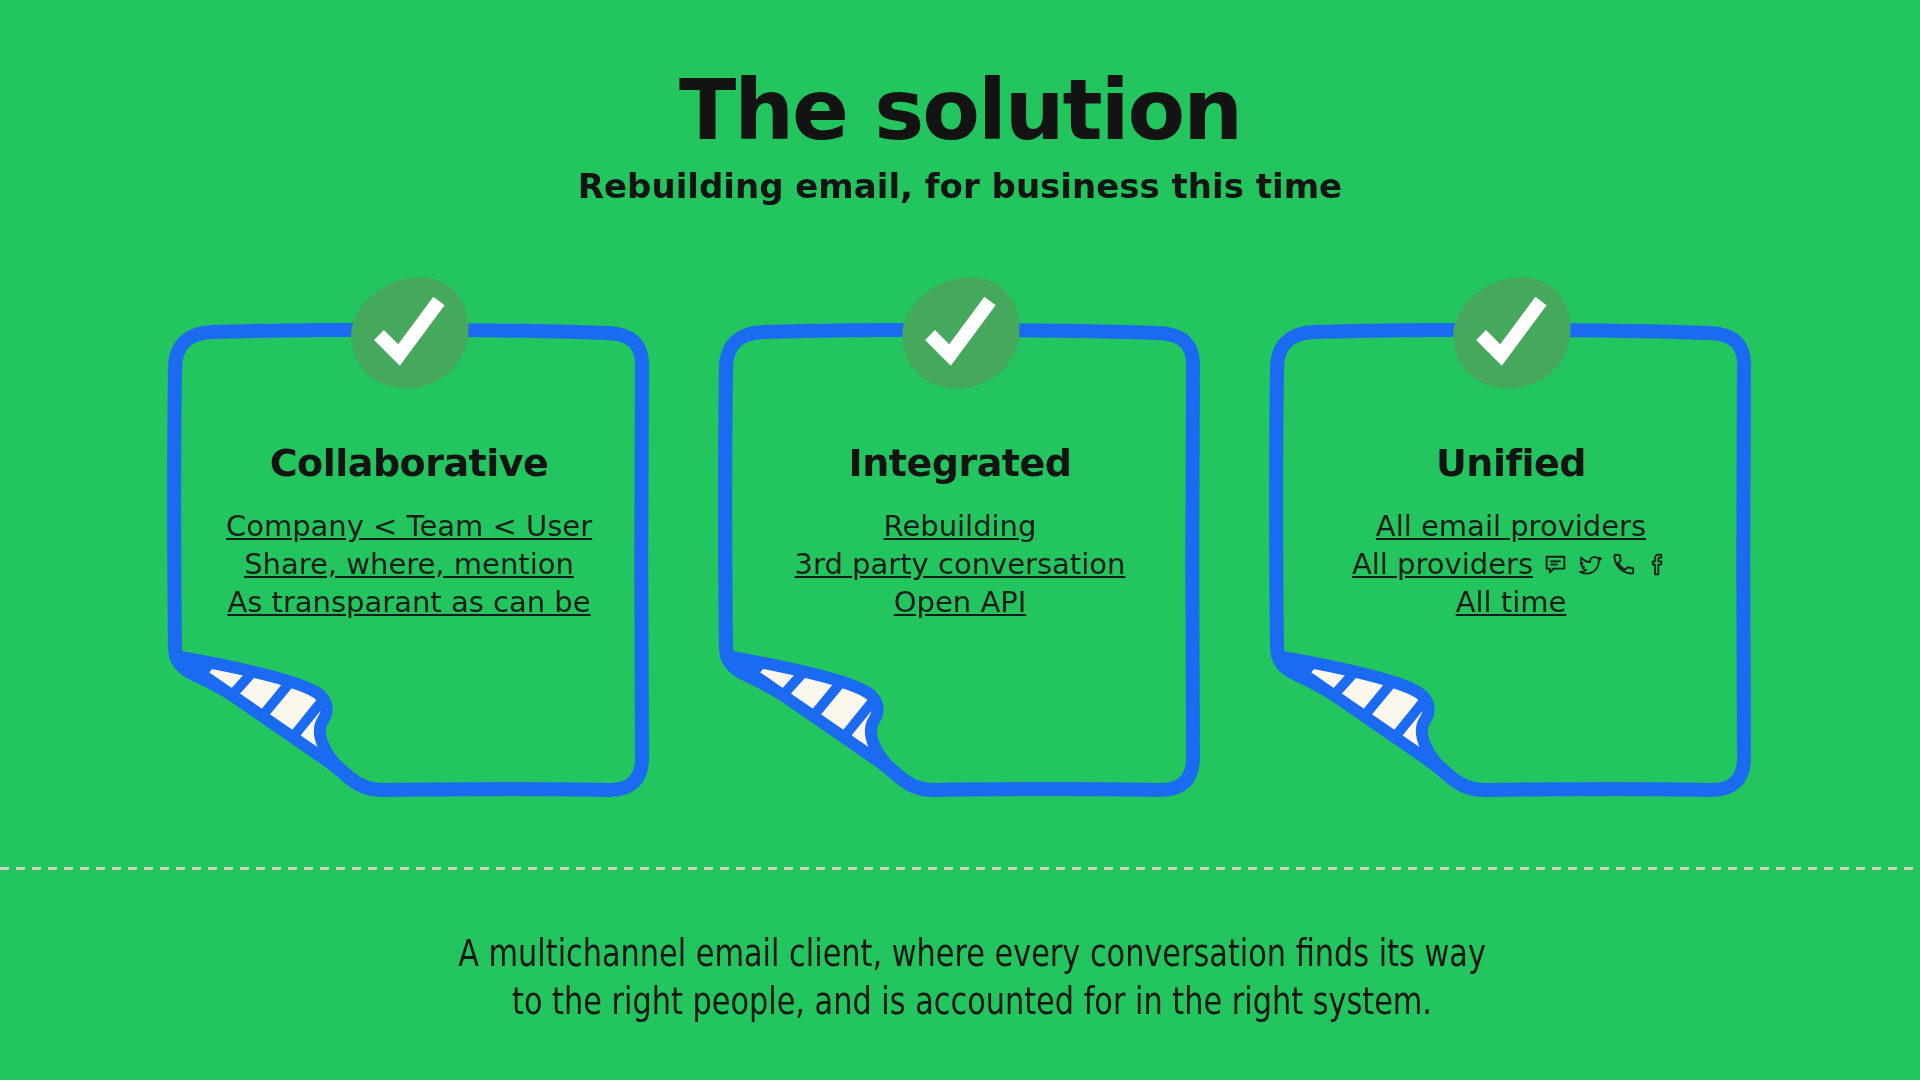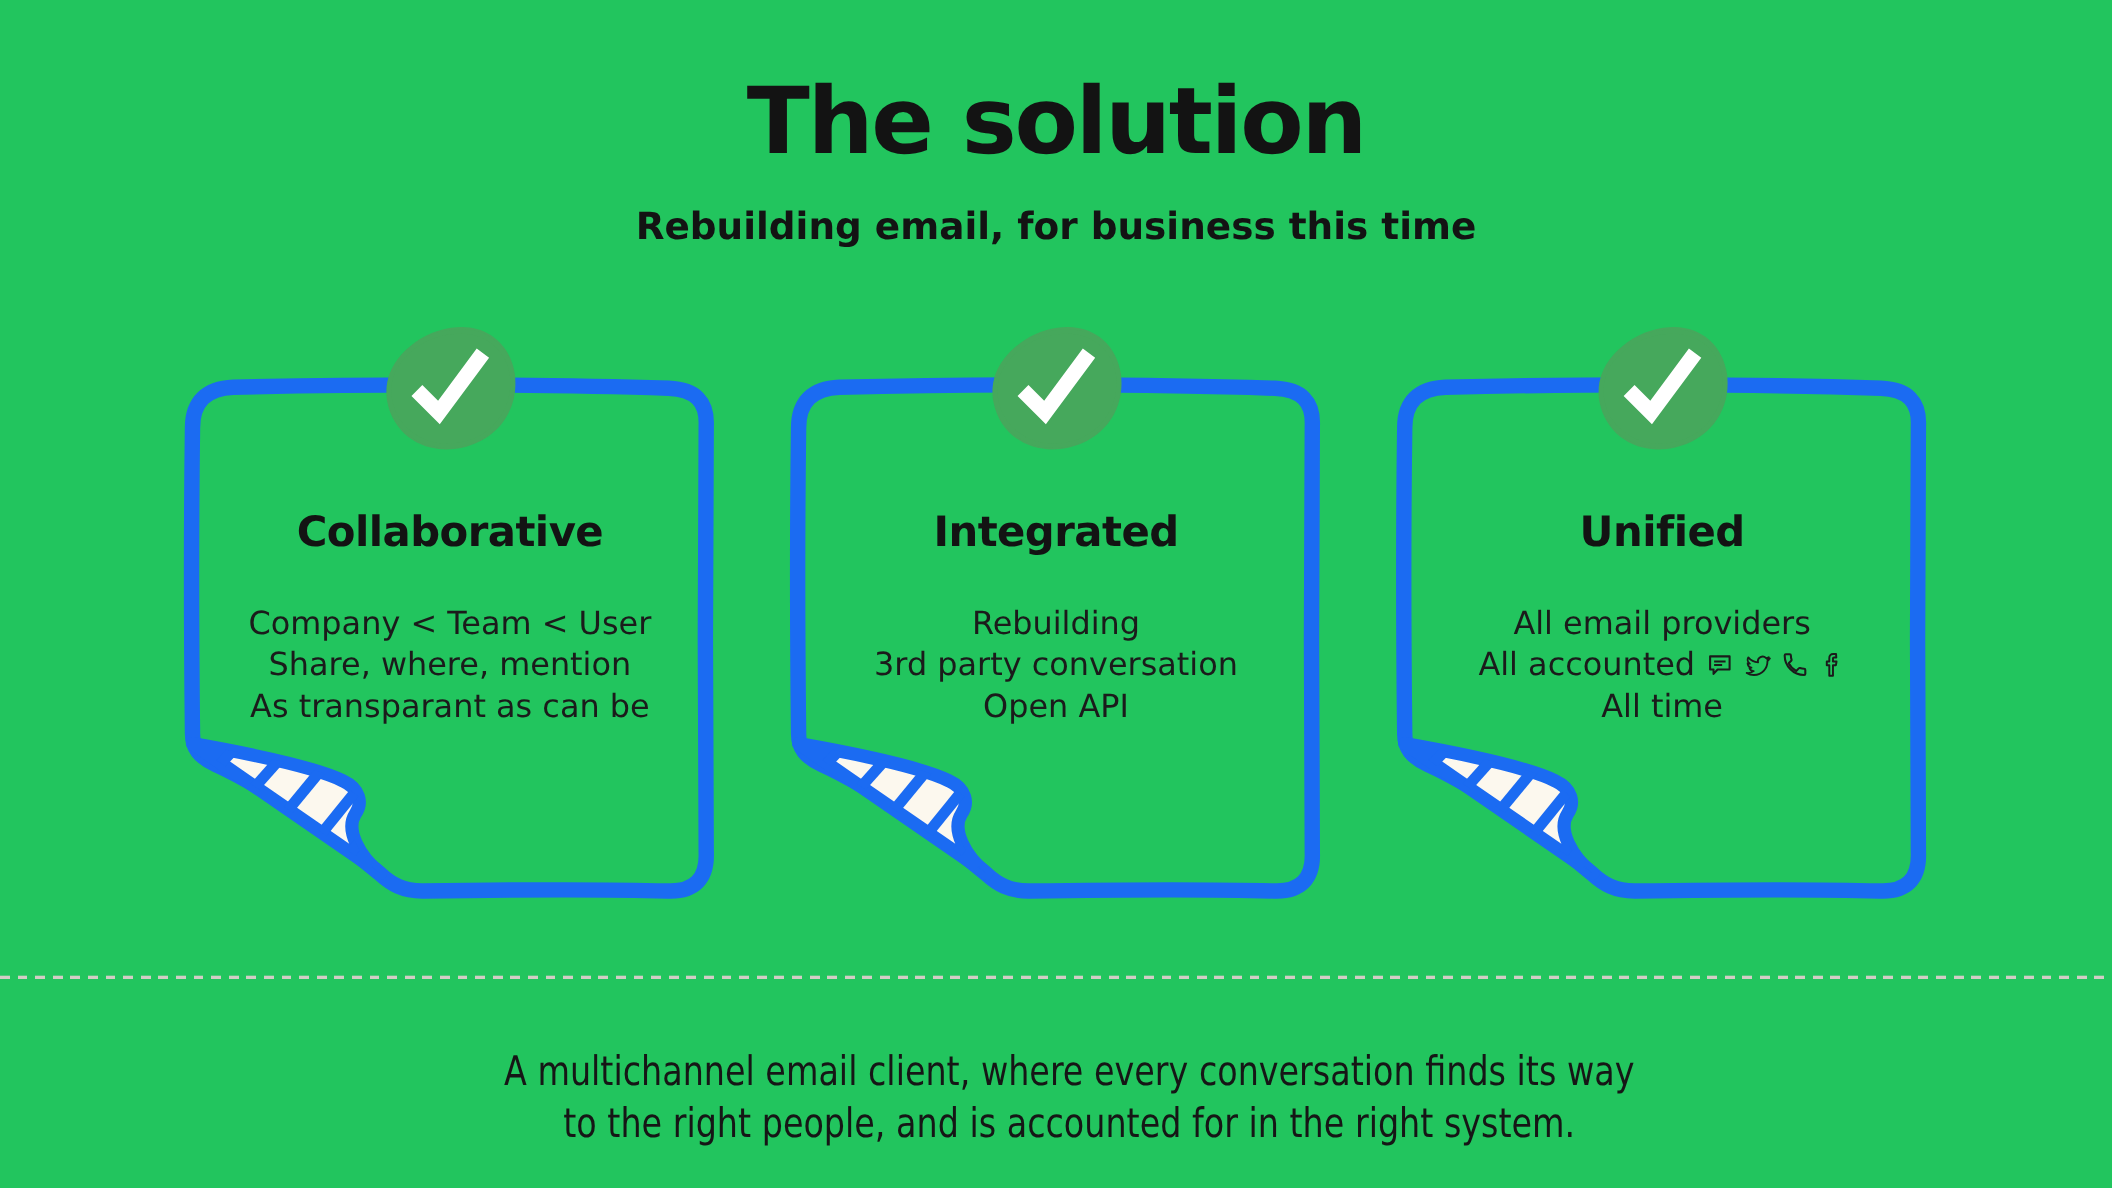--- a/index.html
+++ b/index.html
@@ -21,21 +21,21 @@
   header { text-align: center; padding-top: 60px; }
   h1.title {
     margin: 0;
     font-size: 84px;
     line-height: 1.2;
     font-weight: 800;
     letter-spacing: -2px;
     color: #131313;
   }
   .subtitle {
-    margin-top: 24px;
+    margin-top: 4px;
     font-size: 34px;
     line-height: 1.25;
     font-weight: 700;
     color: #131313;
   }
 
   
   .cards {
     margin-top: 114px;
     display: flex;
@@ -73,25 +73,26 @@
   }
   .card h2 {
     margin: 0;
     font-size: 38px;
     line-height: 1.2;
     font-weight: 800;
     letter-spacing: -0.5px;
     color: #131313;
   }
   .lines {
-    margin-top: 40px;
+    margin-top: 20px;
     font-size: 29px;
     line-height: 38px;
     font-weight: 400;
     color: #1B1B1B;
+    text-decoration: underline;
   }
   .line { white-space: nowrap; }
   .channel-icons {
     display: inline-flex;
     align-items: center;
     gap: 9px;
     margin-left: 10px;
     vertical-align: -3px;
   }
   .channel-icons svg { width: 25px; height: 25px; display: block; }
@@ -219,21 +220,21 @@
           <path d="M67 7 C98 2 121 21 125 49 C129 79 112 108 77 116 C45 123 15 106 9 74 C3 42 33 12 67 7 Z" fill="#46A85C"></path>
           <path d="M67 10 C96 5 118 23 122 49 C126 77 110 105 77 113 C47 120 18 104 12 74 C6 44 34 15 67 10 Z" fill="none" stroke="#46A85C" stroke-width="4" opacity="0.85" transform="rotate(7 66 61)"></path>
           <path d="M36 64 L56 84 L96 30" stroke="#FFFFFF" stroke-width="14" fill="none" stroke-linecap="butt" stroke-linejoin="miter"></path>
         </svg>
       </div>
       <div class="content">
         <h2>Unified</h2>
         <div class="lines">
           <div class="line">All email providers</div>
           <div class="line">
-            <span>All accounted</span><span class="channel-icons">
+            <span>All providers</span><span class="channel-icons">
               <svg viewBox="0 0 24 24" fill="none" stroke="#1B1B1B" stroke-width="1.8" stroke-linejoin="round">
                 <path d="M3.5 4.5 h17 v11.5 h-10.5 l-3.5 3.8 v-3.8 h-3 z"></path>
                 <line x1="7" y1="9" x2="17" y2="9"></line>
                 <line x1="7" y1="12" x2="14" y2="12"></line>
               </svg>
               <svg viewBox="0 0 24 24" fill="none" stroke="#1B1B1B" stroke-width="1.6" stroke-linejoin="round">
                 <path d="M22 5.3c-.7.3-1.5.6-2.3.7a4.1 4.1 0 0 0-7 3.7A11.6 11.6 0 0 1 4.2 5.4a4.1 4.1 0 0 0 1.3 5.5c-.7 0-1.3-.2-1.9-.5 0 1.9 1.4 3.6 3.3 4-.6.2-1.2.2-1.8.1a4.1 4.1 0 0 0 3.8 2.9A8.3 8.3 0 0 1 2.8 19a11.7 11.7 0 0 0 6.3 1.8c7.6 0 11.8-6.3 11.8-11.8v-.5c.8-.6 1.5-1.3 2.1-2.1-.7.3-1.5.6-2.3.7.8-.5 1.4-1.3 1.3-1.8z"></path>
               </svg>
               <svg viewBox="0 0 24 24" fill="none" stroke="#1B1B1B" stroke-width="1.8" stroke-linejoin="round">
                 <path d="M6.8 10.6a15.3 15.3 0 0 0 6.6 6.6l2.2-2.2c.3-.3.7-.4 1-.3 1.2.4 2.4.6 3.7.6.5 0 1 .4 1 1v3.4c0 .5-.5 1-1 1C10.9 20.7 3.3 13.1 3.3 3.7c0-.5.5-1 1-1h3.4c.6 0 1 .5 1 1 0 1.3.2 2.5.6 3.7.1.3 0 .7-.3 1l-2.2 2.2z"></path>

